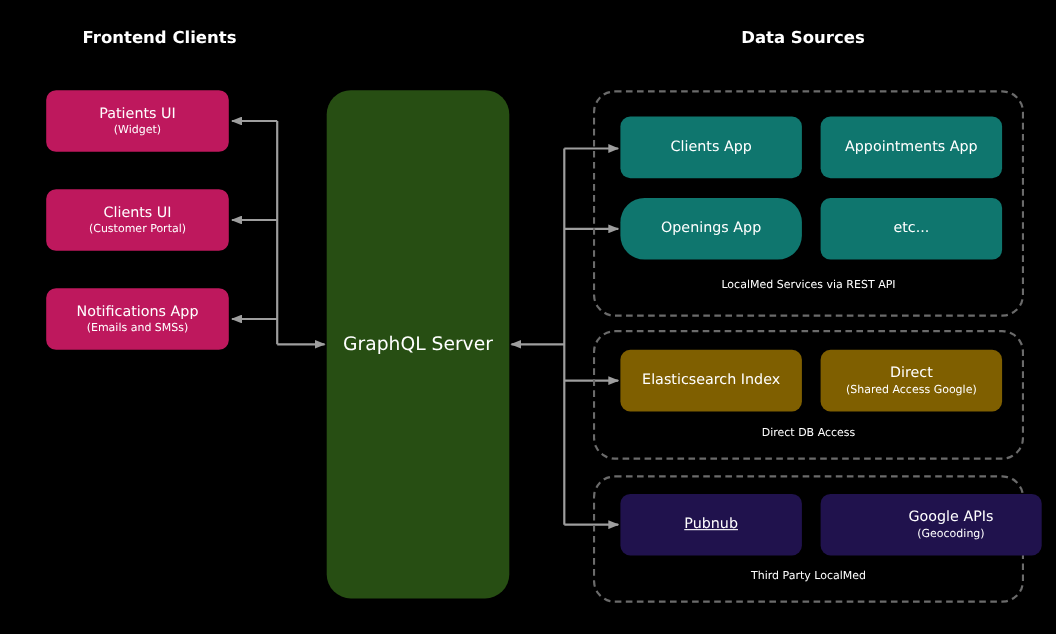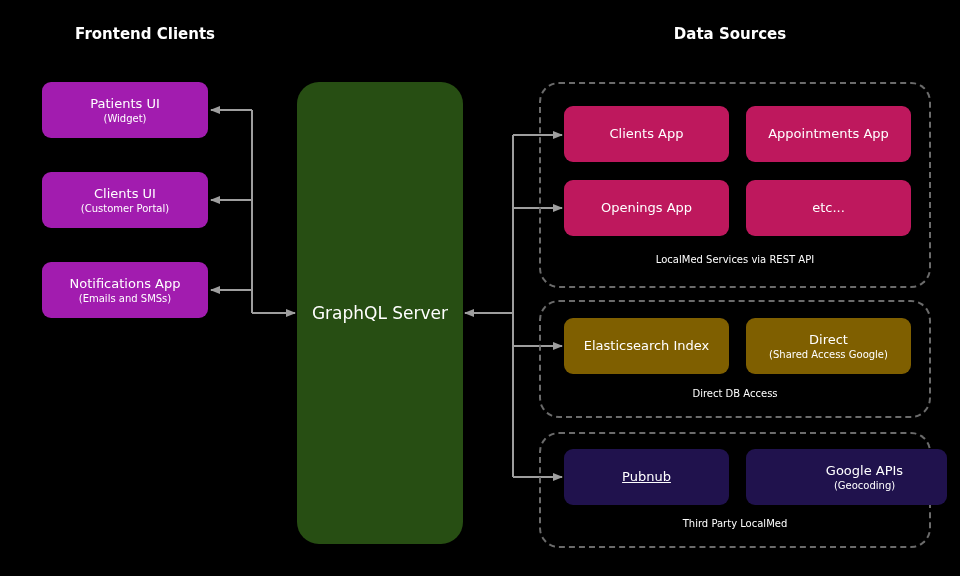--- a/index.html
+++ b/index.html
@@ -1,22 +1,22 @@
 <!DOCTYPE html>
 <html><head>
 <meta charset="utf-8">
 <style>
   html, body { margin: 0; padding: 0; background: #000; }
   body { width: 960px; height: 576px; position: relative; overflow: hidden;
          font-family: "DejaVu Sans", "Liberation Sans", sans-serif; color: #fff; }
   .title { position: absolute; font-weight: bold; font-size: 15px; color: #fff; text-align: center; }
   .box { position: absolute; border-radius: 9px; display: flex; flex-direction: column;
          align-items: center; justify-content: center; text-align: center; color: #fff; }
-  .red { background: #a21caf; }
-  .blue { background: #be185d; }
+  .red { background: #be185d; }
+  .blue { background: #0f766e; }
   .gold { background: #7f5f00; }
   .purple { background: #20124d; }
   .green { background: #274e13; border-radius: 22px; }
   .main { font-size: 13px; line-height: 16px; }
   .sub { font-size: 10px; line-height: 13px; }
   .group { position: absolute; border: 2px dashed #6b6b6b; border-radius: 20px; }
   .glabel { position: absolute; font-size: 10px; color: #fff; text-align: center; }
   svg.conn { position: absolute; left: 0; top: 0; }
 </style>
 </head>
@@ -65,21 +65,21 @@
   <div style="font-size:17px;">GraphQL Server</div>
 </div>
 
 <div class="group" style="left:539px; top:82px; width:388px; height:202px;"></div>
 <div class="box blue" style="left:564px; top:106px; width:165px; height:56px;">
   <div class="main">Clients App</div>
 </div>
 <div class="box blue" style="left:746px; top:106px; width:165px; height:56px;">
   <div class="main">Appointments App</div>
 </div>
-<div class="box blue" style="left:564px; top:180px; width:165px; height:56px;">
+<div class="box blue" style="left:564px; top:180px; width:165px; height:56px;border-radius:22px;">
   <div class="main">Openings App</div>
 </div>
 <div class="box blue" style="left:746px; top:180px; width:165px; height:56px;">
   <div class="main">etc...</div>
 </div>
 <div class="glabel" style="left:539px; top:254px; width:392px;">LocalMed Services via REST API</div>
 
 <div class="group" style="left:539px; top:300px; width:388px; height:114px;"></div>
 <div class="box gold" style="left:564px; top:318px; width:165px; height:56px;">
   <div class="main">Elasticsearch Index</div>

